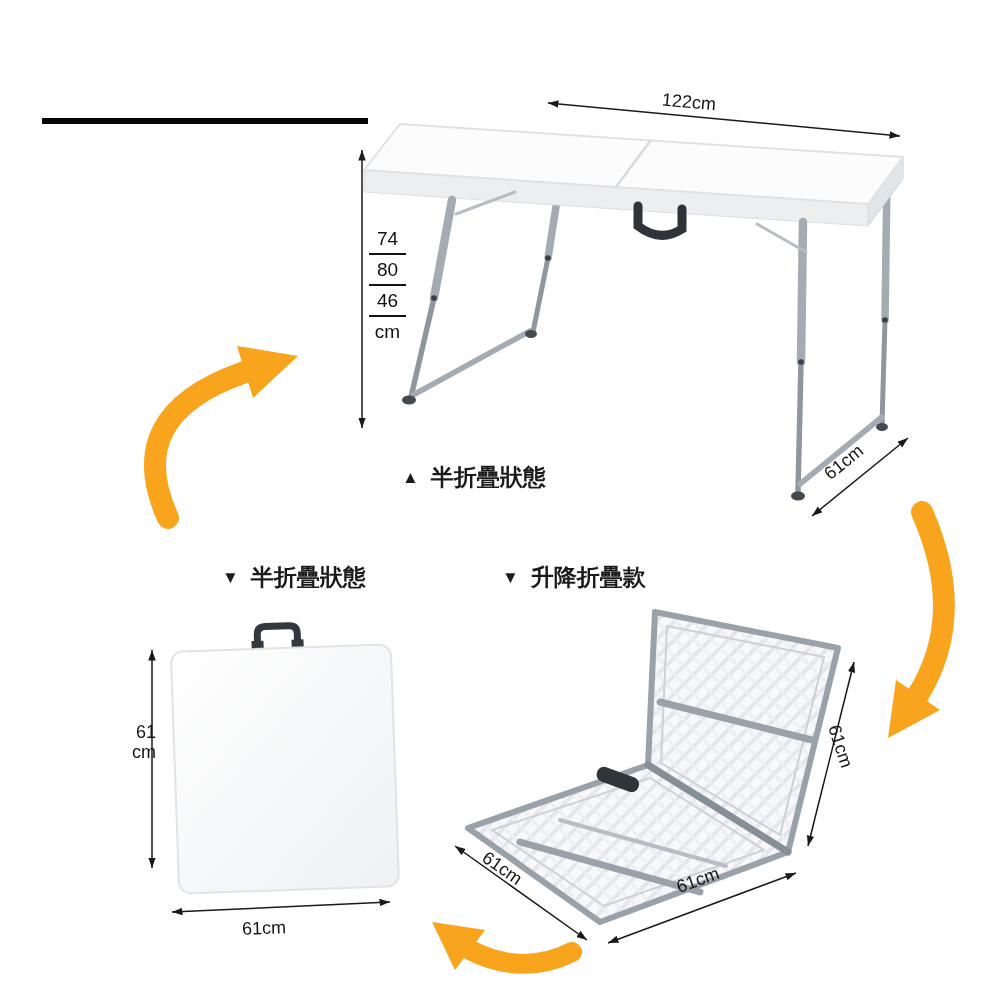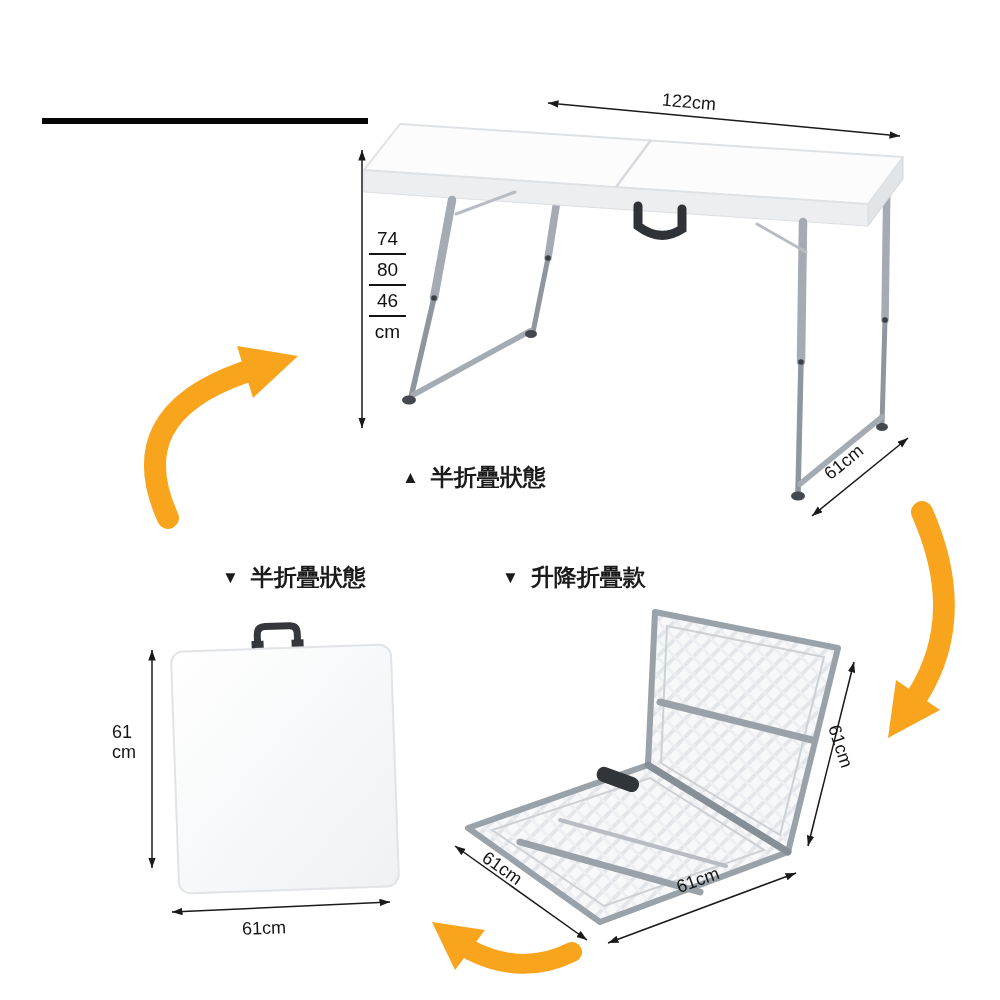--- a/index.html
+++ b/index.html
@@ -15,21 +15,21 @@
   .title-underline{position:absolute;left:42px;top:118px;width:326px;height:6px;background:#060606;}
   .state-label{
     position:absolute;display:flex;align-items:center;gap:12px;
     font-size:23px;font-weight:600;color:#1b1b1b;white-space:nowrap;
   }
   .state-label .marker{font-size:17px;line-height:1;}
   .dim{
     position:absolute;font-size:18px;color:#151515;white-space:nowrap;
     transform-origin:center center;
   }
-  .dim-2line{text-align:left;line-height:20px;width:44px;}
+  .dim-2line{text-align:right;line-height:20px;width:44px;}
   .dim-2line span{display:block;}
   .stack{
     position:absolute;left:329px;top:224px;width:37px;background:#ffffff;
     text-align:center;font-size:19px;color:#111;margin-left:40px;
   }
   .stack .row{padding:4px 0 3px 0;border-bottom:2px solid #141414;}
   .stack .row:last-child{border-bottom:none;}
 </style>
 </head>
 <body>

